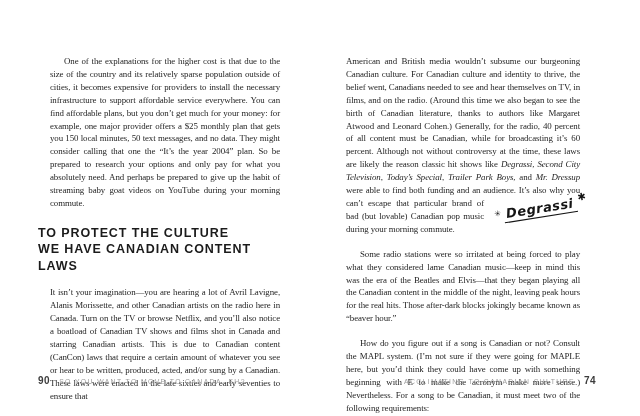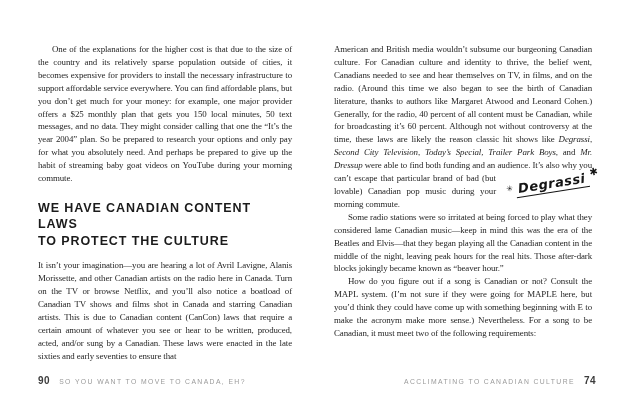--- a/index.html
+++ b/index.html
@@ -17,21 +17,21 @@
   .page-right { left: 320px; }
 
   .textblock {
     position: absolute;
     top: 43px;
   }
   .textblock-left  { left: 38px; width: 254px; }
   .textblock-right { left: 14px; width: 258px; }
 
   p.body-par {
-    margin: 0;
+    margin: 12px;
     font-size: 8.9px;
     line-height: 12.9px;
     letter-spacing: -0.1px;
     text-align: justify;
     color: #262626;
   }
   p.indent { text-indent: 14px; }
 
   .section-heading {
     font-family: "Liberation Sans", sans-serif;
@@ -91,22 +91,22 @@
 </head>
 <body>
 
 <div class="spread">
 
   <div class="page page-left">
     <div class="textblock textblock-left">
       <p class="body-par indent">One of the explanations for the higher cost is that due to the size of the country and its relatively sparse population outside of cities, it becomes expensive for providers to install the necessary infrastructure to support affordable service everywhere. You can find affordable plans, but you don’t get much for your money: for example, one major provider offers a $25 monthly plan that gets you 150 local minutes, 50 text messages, and no data. They might consider calling that one the “It’s the year 2004” plan. So be prepared to research your options and only pay for what you absolutely need. And perhaps be prepared to give up the habit of streaming baby goat videos on YouTube during your morning commute.</p>
 
       <h2 class="section-heading">
+        <span>TO PROTECT THE CULTURE</span>
         <span>WE HAVE CANADIAN CONTENT LAWS</span>
-        <span>TO PROTECT THE CULTURE</span>
       </h2>
 
       <p class="body-par">It isn’t your imagination—you are hearing a lot of Avril Lavigne, Alanis Morissette, and other Canadian artists on the radio here in Canada. Turn on the TV or browse Netflix, and you’ll also notice a boatload of Canadian TV shows and films shot in Canada and starring Canadian artists. This is due to Canadian content (CanCon) laws that require a certain amount of whatever you see or hear to be written, produced, acted, and/or sung by a Canadian. These laws were enacted in the late sixties and early seventies to ensure that</p>
     </div>
 
     <div class="footer footer-left">
       <span class="pagenum">90</span><span>SO YOU WANT TO MOVE TO CANADA, EH?</span>
     </div>
   </div>
 

